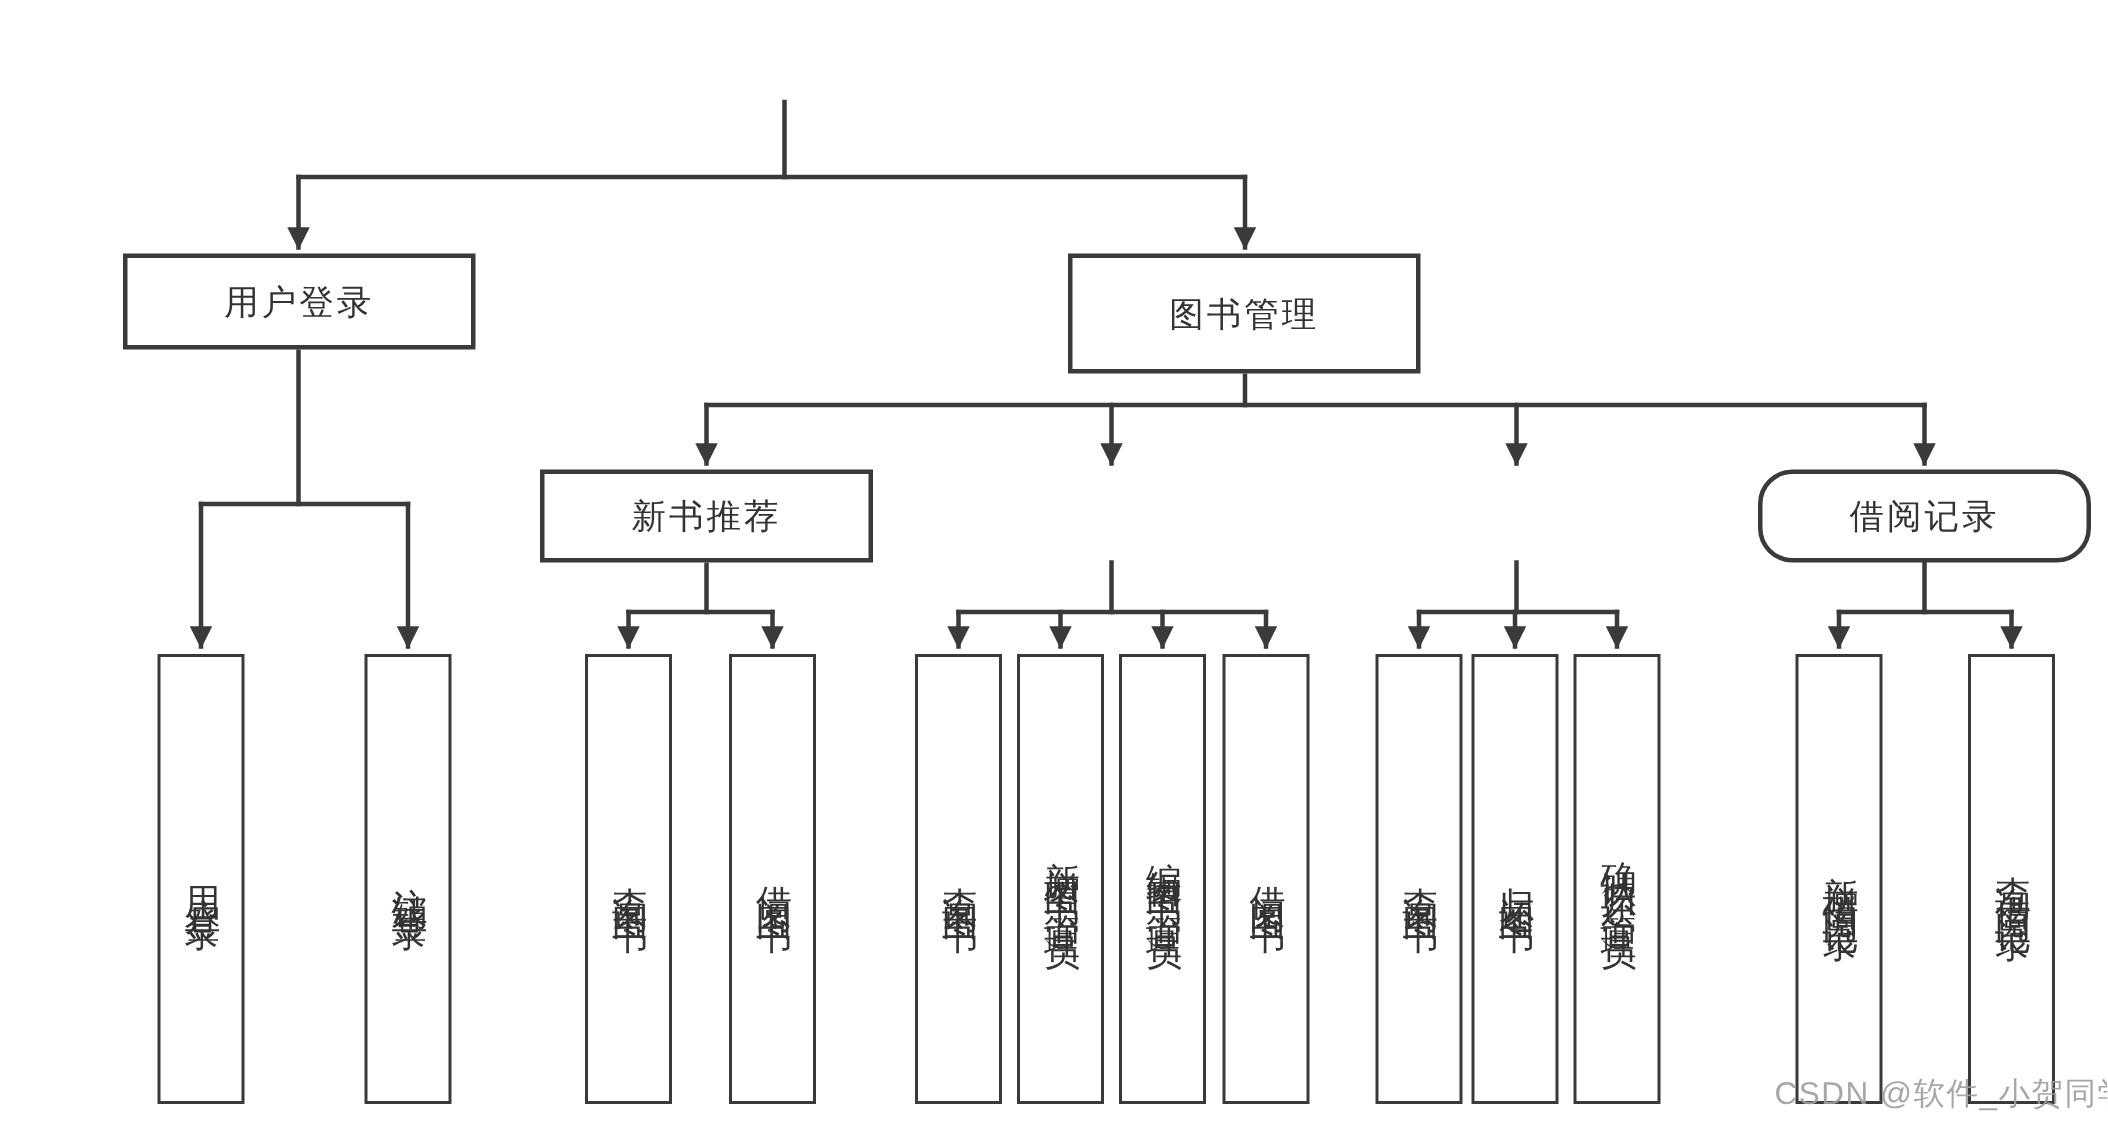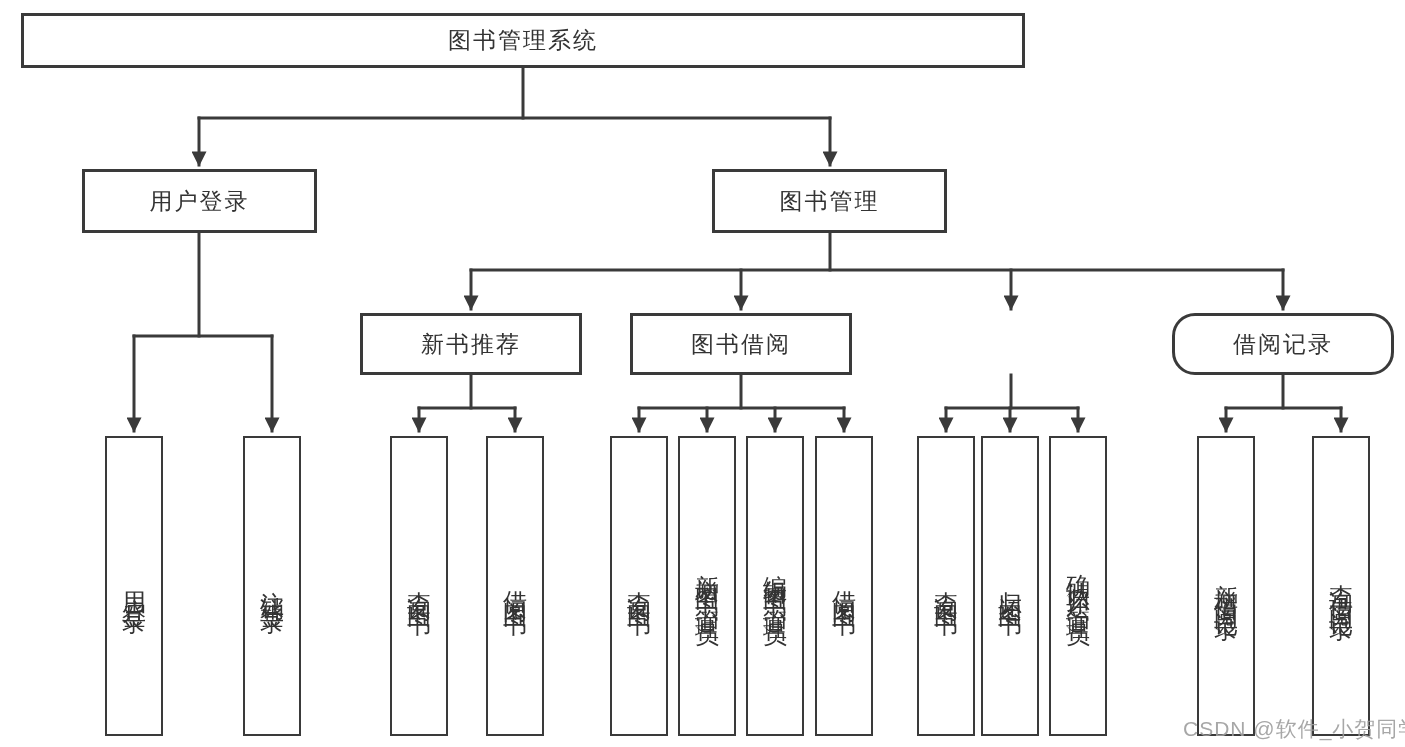--- a/index.html
+++ b/index.html
@@ -116,27 +116,25 @@
     </g>
 
     <g stroke="#3a3a3a" stroke-width="3" fill="none" stroke-linecap="square">
       <path d="M1283,375 V408"></path>
       <path d="M1226,408 H1341"></path>
       <path d="M1226,408 V431" marker-end="url(#arrow)"></path>
       <path d="M1341,408 V431" marker-end="url(#arrow)"></path>
     </g>
   </svg>
 
-  <div class="node" style="left:21px; top:13px; width:1004px; height:55px;">图书管理系统</div>
 
   <div class="node" style="left:82px; top:169px; width:235px; height:64px;">用户登录</div>
-  <div class="node" style="left:712px; top:169px; width:235px; height:64px;">图书管理</div>
+  <div class="node" style="left:712px; top:169px; width:235px; height:80px;">图书管理</div>
 
   <div class="node" style="left:360px; top:313px; width:222px; height:62px;">新书推荐</div>
-  <div class="node" style="left:630px; top:313px; width:222px; height:62px;">图书借阅</div>
   <div class="node" style="left:1172px; top:313px; width:222px; height:62px;border-radius:23px;">借阅记录</div>
 
   <div class="node leaf" style="left:105px; top:436px; width:58px; height:300px;">用户登录</div>
   <div class="node leaf" style="left:243px; top:436px; width:58px; height:300px;">注销登录</div>
 
   <div class="node leaf" style="left:390px; top:436px; width:58px; height:300px;">查询图书</div>
   <div class="node leaf" style="left:486px; top:436px; width:58px; height:300px;">借阅图书</div>
 
   <div class="node leaf" style="left:610px; top:436px; width:58px; height:300px;">查询图书</div>
   <div class="node leaf" style="left:678px; top:436px; width:58px; height:300px;">新增图书（管理员）</div>

